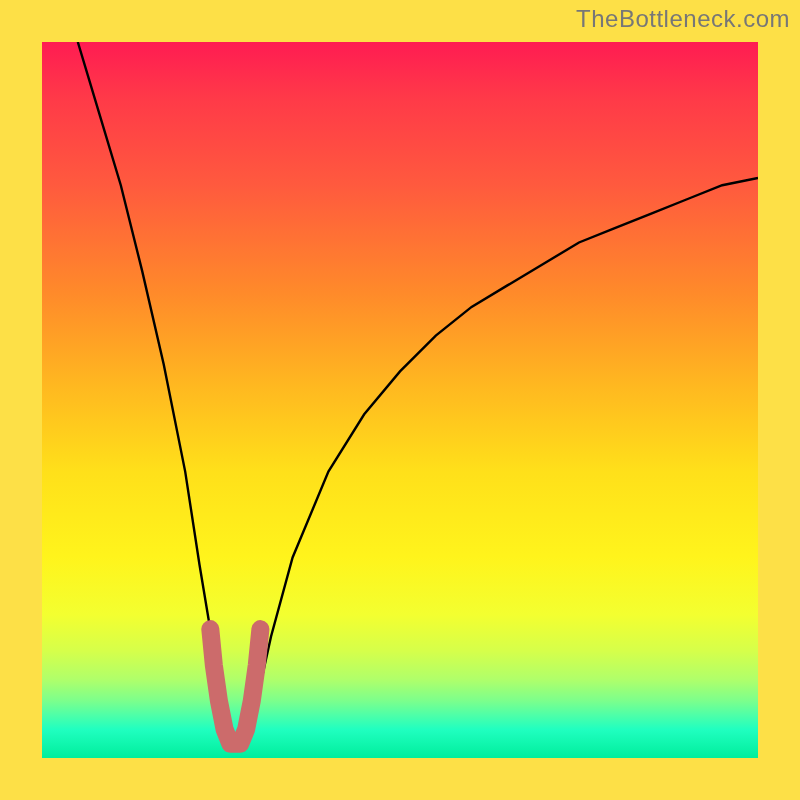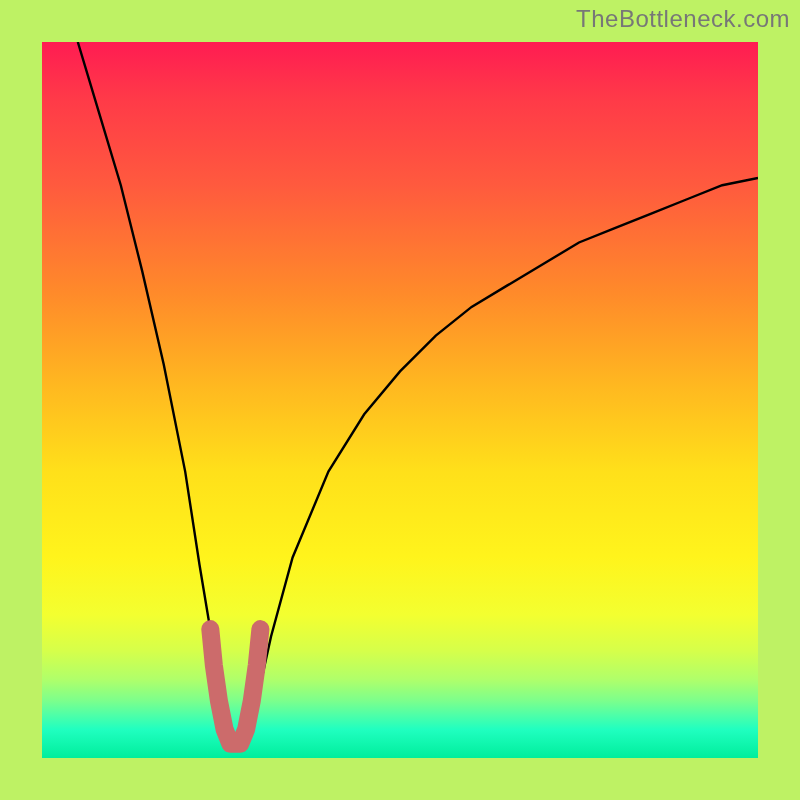--- a/index.html
+++ b/index.html
@@ -10,21 +10,21 @@
     background: #000;
     overflow: hidden;
     font-family: Arial, Helvetica, sans-serif;
   }
   .frame {
     position: absolute;
     top: 0;
     left: 0;
     width: 800px;
     height: 800px;
-    background: #bef264;
+    background: #fde047;
   }
   .plot {
     position: absolute;
     top: 42px;
     left: 42px;
     width: 716px;
     height: 716px;
     background: linear-gradient(to bottom,
       #ff1c52 0%,
       #ff3a48 8%,

